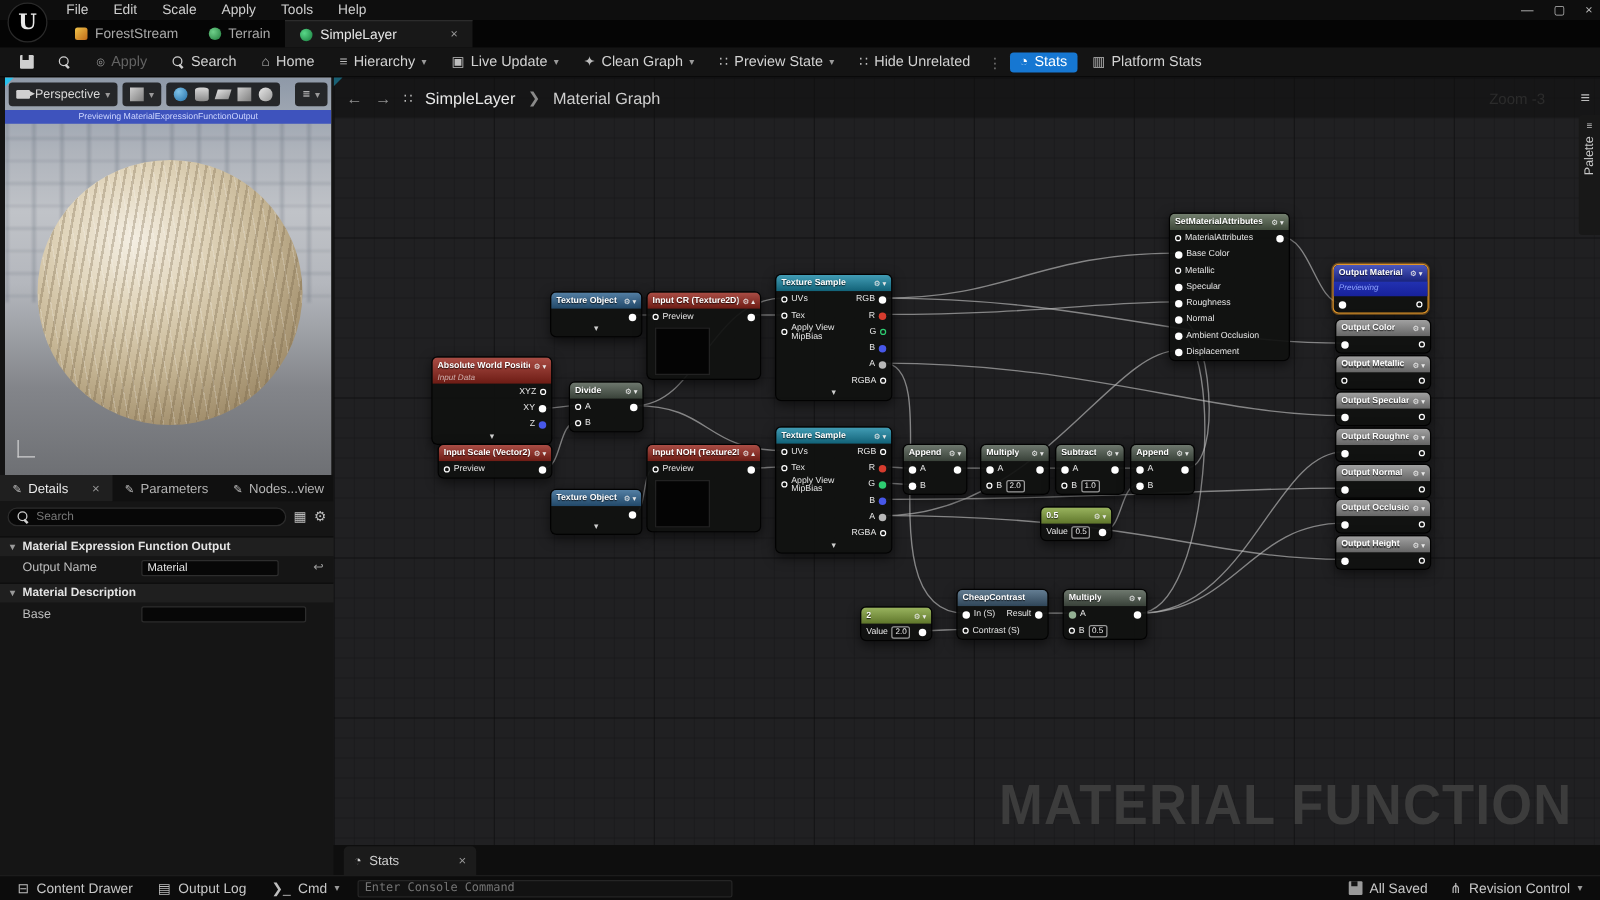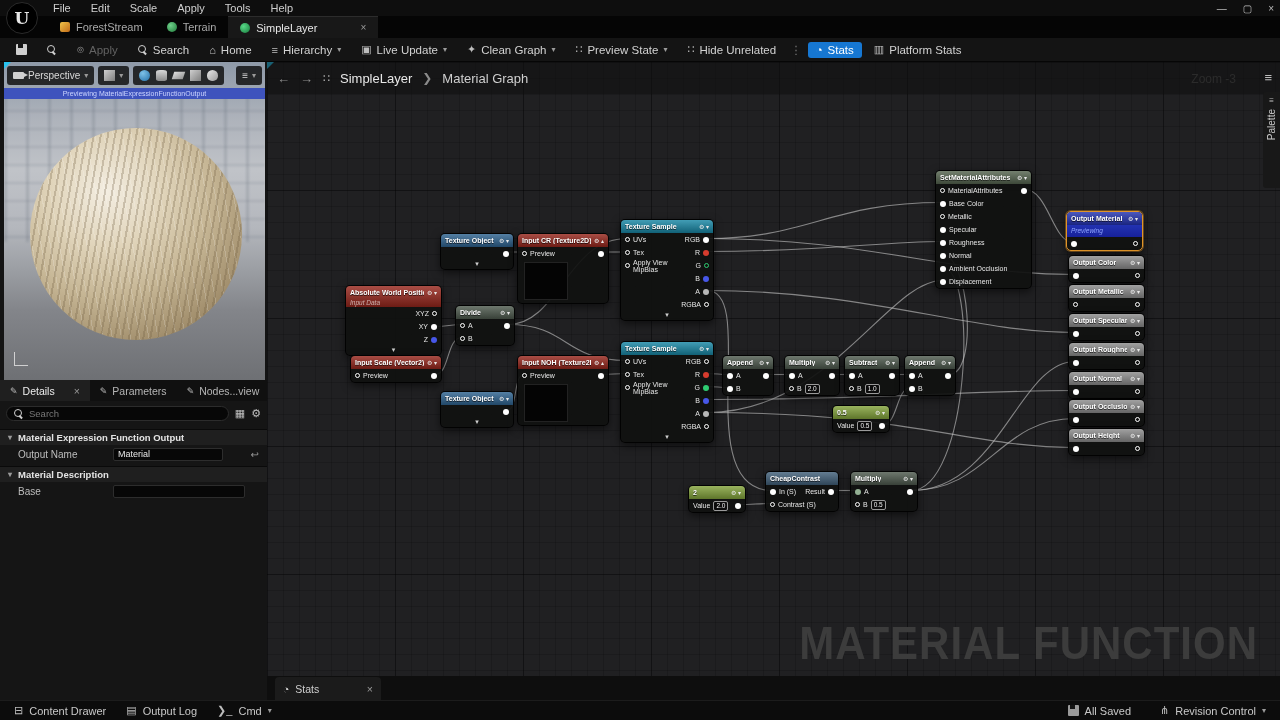--- a/index.html
+++ b/index.html
@@ -126,21 +126,21 @@
 
   
   .statsstrip { position:absolute; left:267px; top:676px; width:1013px; height:24px; background:#0e0e0e; display:flex; align-items:flex-end; }
   .stats-tab { margin-left:8px; width:106px; height:23px; background:#1b1b1b; border-radius:4px 4px 0 0;
                display:flex; align-items:center; gap:6px; padding:0 8px; font-size:10.5px; color:#cfcfcf; }
   .statusbar { position:absolute; left:0; top:700px; width:1280px; height:20px; background:#0c0c0c; border-top:1px solid #1c1c1c;
                display:flex; align-items:center; gap:8px; padding:0 8px; font-size:11px; color:#c8c8c8; }
   .sb-item { display:flex; align-items:center; gap:6px; padding:0 6px; }
   .console { width:300px; height:14px; background:#121212; border:1px solid #252525; border-radius:2px;
              color:#5e5e5e; font-size:9.5px; font-family:"DejaVu Sans Mono", monospace; padding:0 5px; }
-  .sb-right { margin-left:auto; display:flex; align-items:center; gap:17px; }
+  .sb-right { margin-left:auto; display:flex; align-items:center; gap:6px; }
   .ico7 { font-size:11px; color:#bdbdbd; }
 </style>
 </head>
 <body>
 
 <div class="app">
 
   <div class="menubar">
     <div class="ue-logo">U</div>
     <span class="mi">File</span>
@@ -870,20 +870,21 @@
       </span>
     <span class="sb-item">
         <span class="ico7">▤</span>
         <span>Output Log</span>
       </span>
     <span class="sb-item">
         <span class="ico7">❯_</span>
         <span>Cmd</span>
         <span class="caret">▾</span>
       </span>
+    <input class="console" placeholder="Enter Console Command" style="">
     <span class="sb-right">
       <span class="sb-item">
           <span class="disk dim"></span>
           <span>All Saved</span>
         </span>
       <span class="sb-item">
           <span class="ico7">⋔</span>
           <span>Revision Control</span>
           <span class="caret">▾</span>
         </span>

